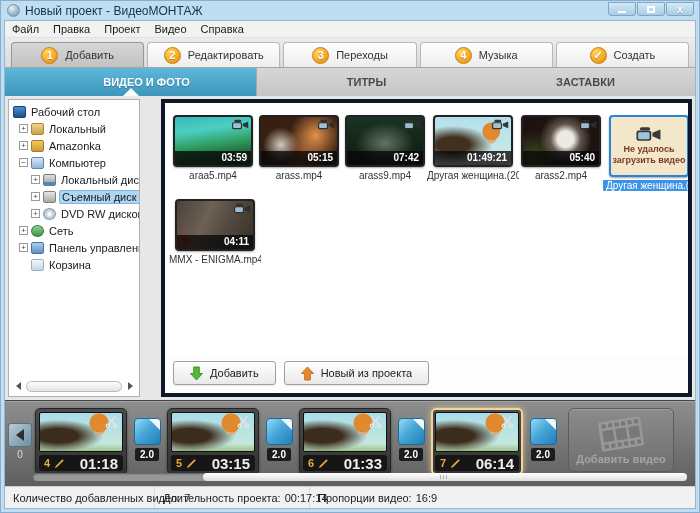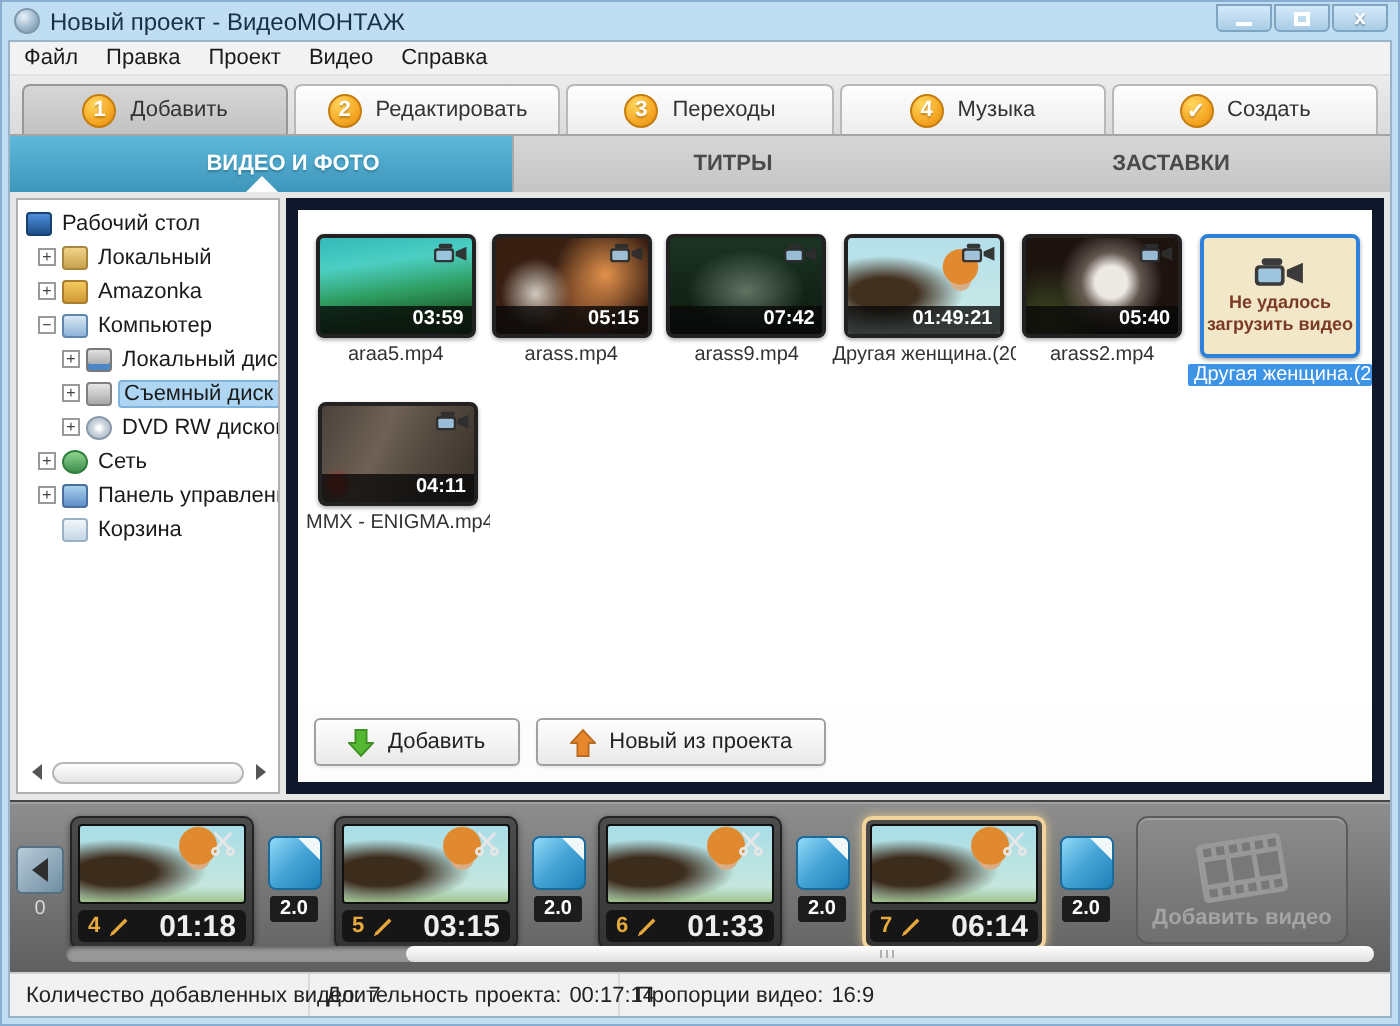--- a/index.html
+++ b/index.html
@@ -47,21 +47,21 @@
   .subtab { flex:1; display:flex; align-items:center; justify-content:center;
             font-size:11px; font-weight:bold; color:#4a4a4a; position:relative; }
   .subtab.sep { border-left:1px solid #a8a8a8; }
   .subtab.active { background:linear-gradient(#5db8da,#3e96bb); color:#fff;
                    text-shadow:0 1px 1px rgba(0,60,80,.35);padding-left:32px; }
   .subtab.active::after { content:""; position:absolute; bottom:0; left:50%; margin-left:-8px;
             border-left:8px solid transparent; border-right:8px solid transparent;
             border-bottom:8px solid #fdfdfd; }
 
   
-  .content { flex:1; background:#e7e7e7; display:flex; gap:3px; padding:3px; overflow:hidden; }
+  .content { flex:1; background:#e7e7e7; display:flex; gap:21px; padding:3px; overflow:hidden; }
 
   .tree-panel { width:132px; background:#fff; border:1px solid #b0b0b0; position:relative;
                 padding-top:3px; overflow:hidden; flex:none; }
   .trow { height:17px; display:flex; align-items:center; gap:3px; font-size:11px; color:#1a1a1a;
           white-space:nowrap; }
   .expander { width:9px; height:9px; border:1px solid #9a9a9a; background:#fff; flex:none;
               font-size:8px; line-height:7px; text-align:center; color:#444; }
   .expander:empty { visibility:hidden; }
   .ti { width:13px; height:12px; border-radius:2px; flex:none; }
   .ic-desktop { background:linear-gradient(#4d8fd9,#1d4f8a); border:1px solid #16406e; }
@@ -81,21 +81,21 @@
   .tree-hscroll { position:absolute; bottom:3px; left:3px; right:3px; height:14px;
                   display:flex; align-items:center; gap:2px; }
   .scroll-arrow { width:12px; height:12px; display:flex; align-items:center; justify-content:center; }
   .arr-l { width:0; height:0; border-top:4px solid transparent; border-bottom:4px solid transparent;
            border-right:5px solid #555; }
   .arr-r { width:0; height:0; border-top:4px solid transparent; border-bottom:4px solid transparent;
            border-left:5px solid #555; }
   .tree-track { flex:1; height:11px; border:1px solid #b8b8b8; border-radius:6px;
                 background:linear-gradient(#fdfdfd,#e4e4e4); }
 
-  .main-panel { flex:1; background:#fff; border:6px solid #0f172a; display:flex;
+  .main-panel { flex:1; background:#fff; border:4px solid #0f172a; display:flex;
                 flex-direction:column; overflow:hidden; }
   .files-area { flex:1; padding:12px 4px 0 8px; }
   .files-row { display:flex; gap:6px; margin-bottom:8px; align-items:flex-start; }
   .fcell { width:84px; display:flex; flex-direction:column; align-items:center; }
   .fthumb { width:80px; height:52px; border:2px solid #222; border-radius:4px; position:relative;
             overflow:hidden; box-shadow:0 1px 2px rgba(0,0,0,.35); }
   .dur { position:absolute; left:0; right:0; bottom:0; height:14px; background:rgba(8,8,8,.78);
          color:#fff; font-size:10px; font-weight:bold; text-align:right; padding:1px 4px 0 0; }
   .cam-badge { position:absolute; top:2px; right:2px; width:17px; height:11px; opacity:.95; }
   .fname { margin-top:3px; font-size:10px; color:#333; white-space:nowrap; overflow:hidden;

